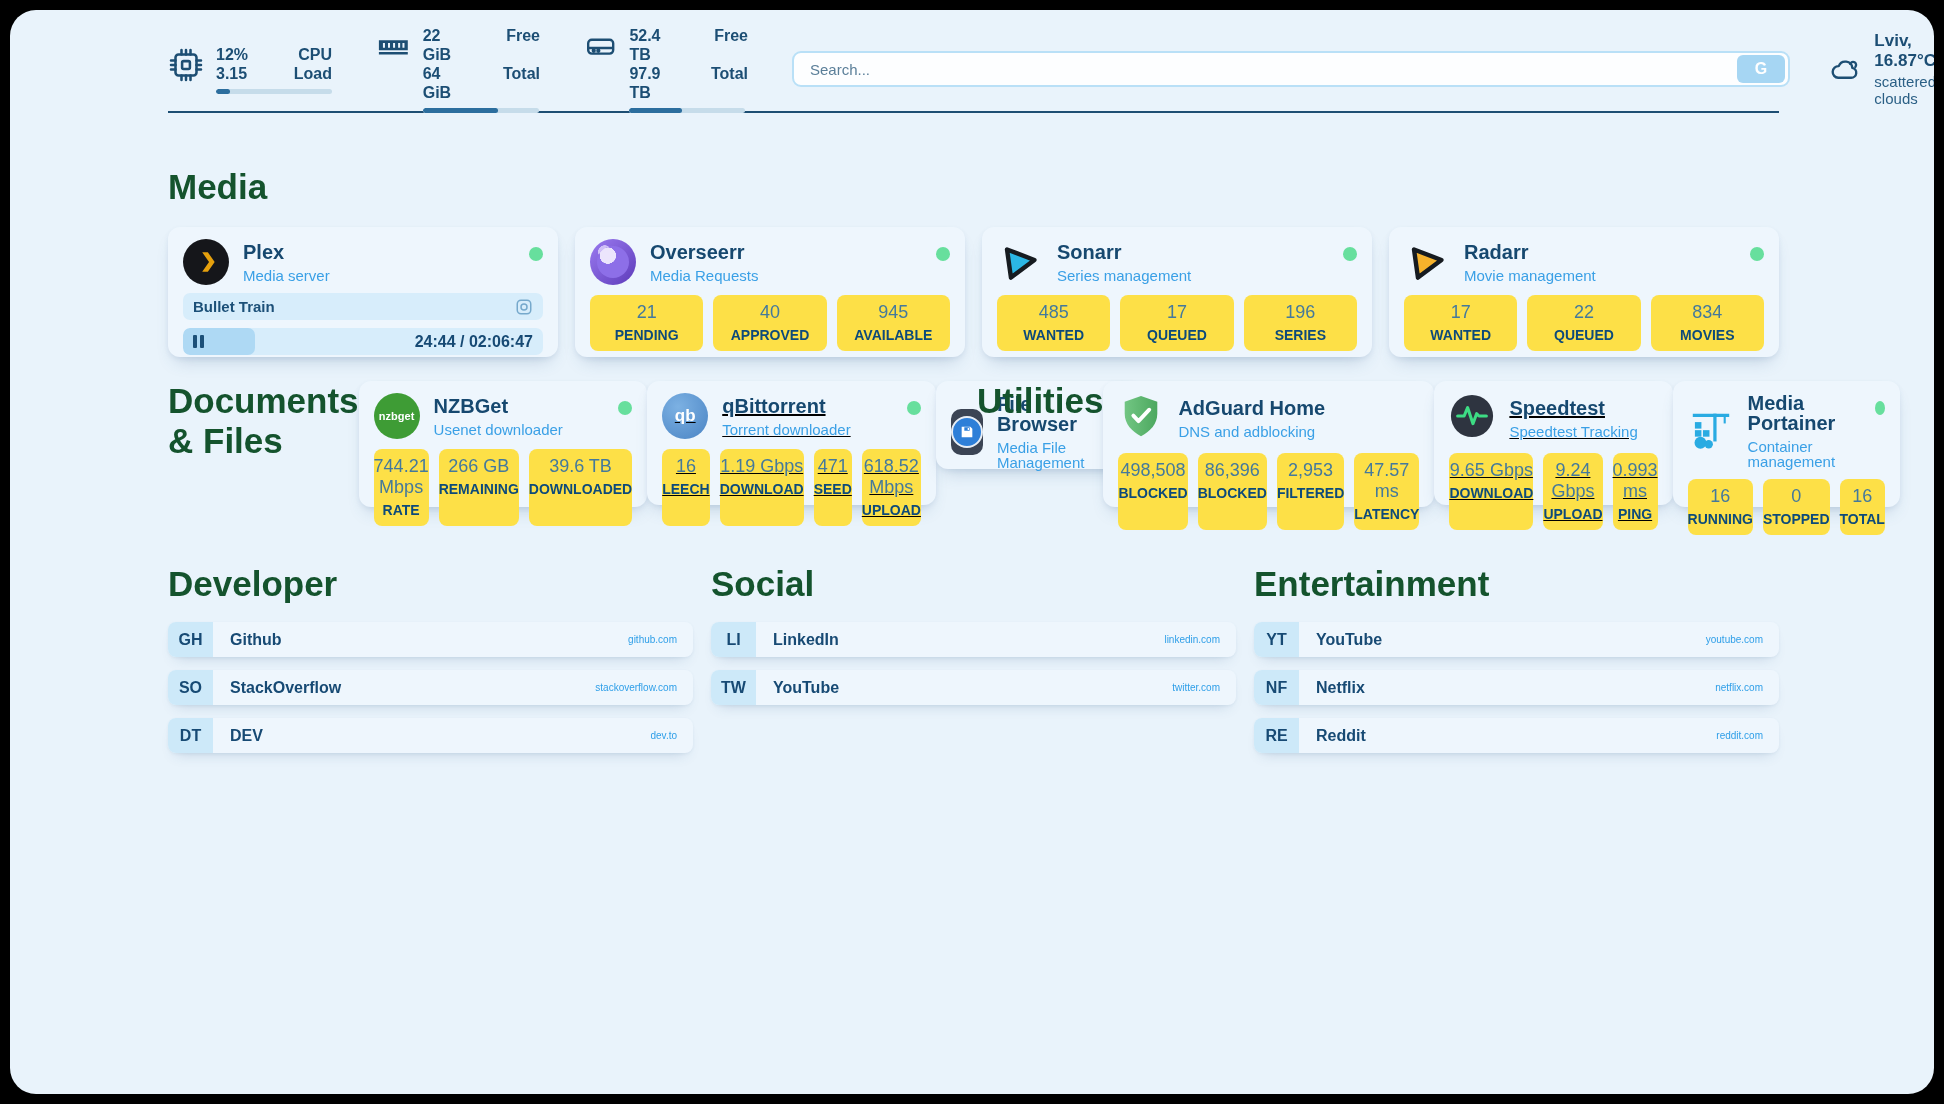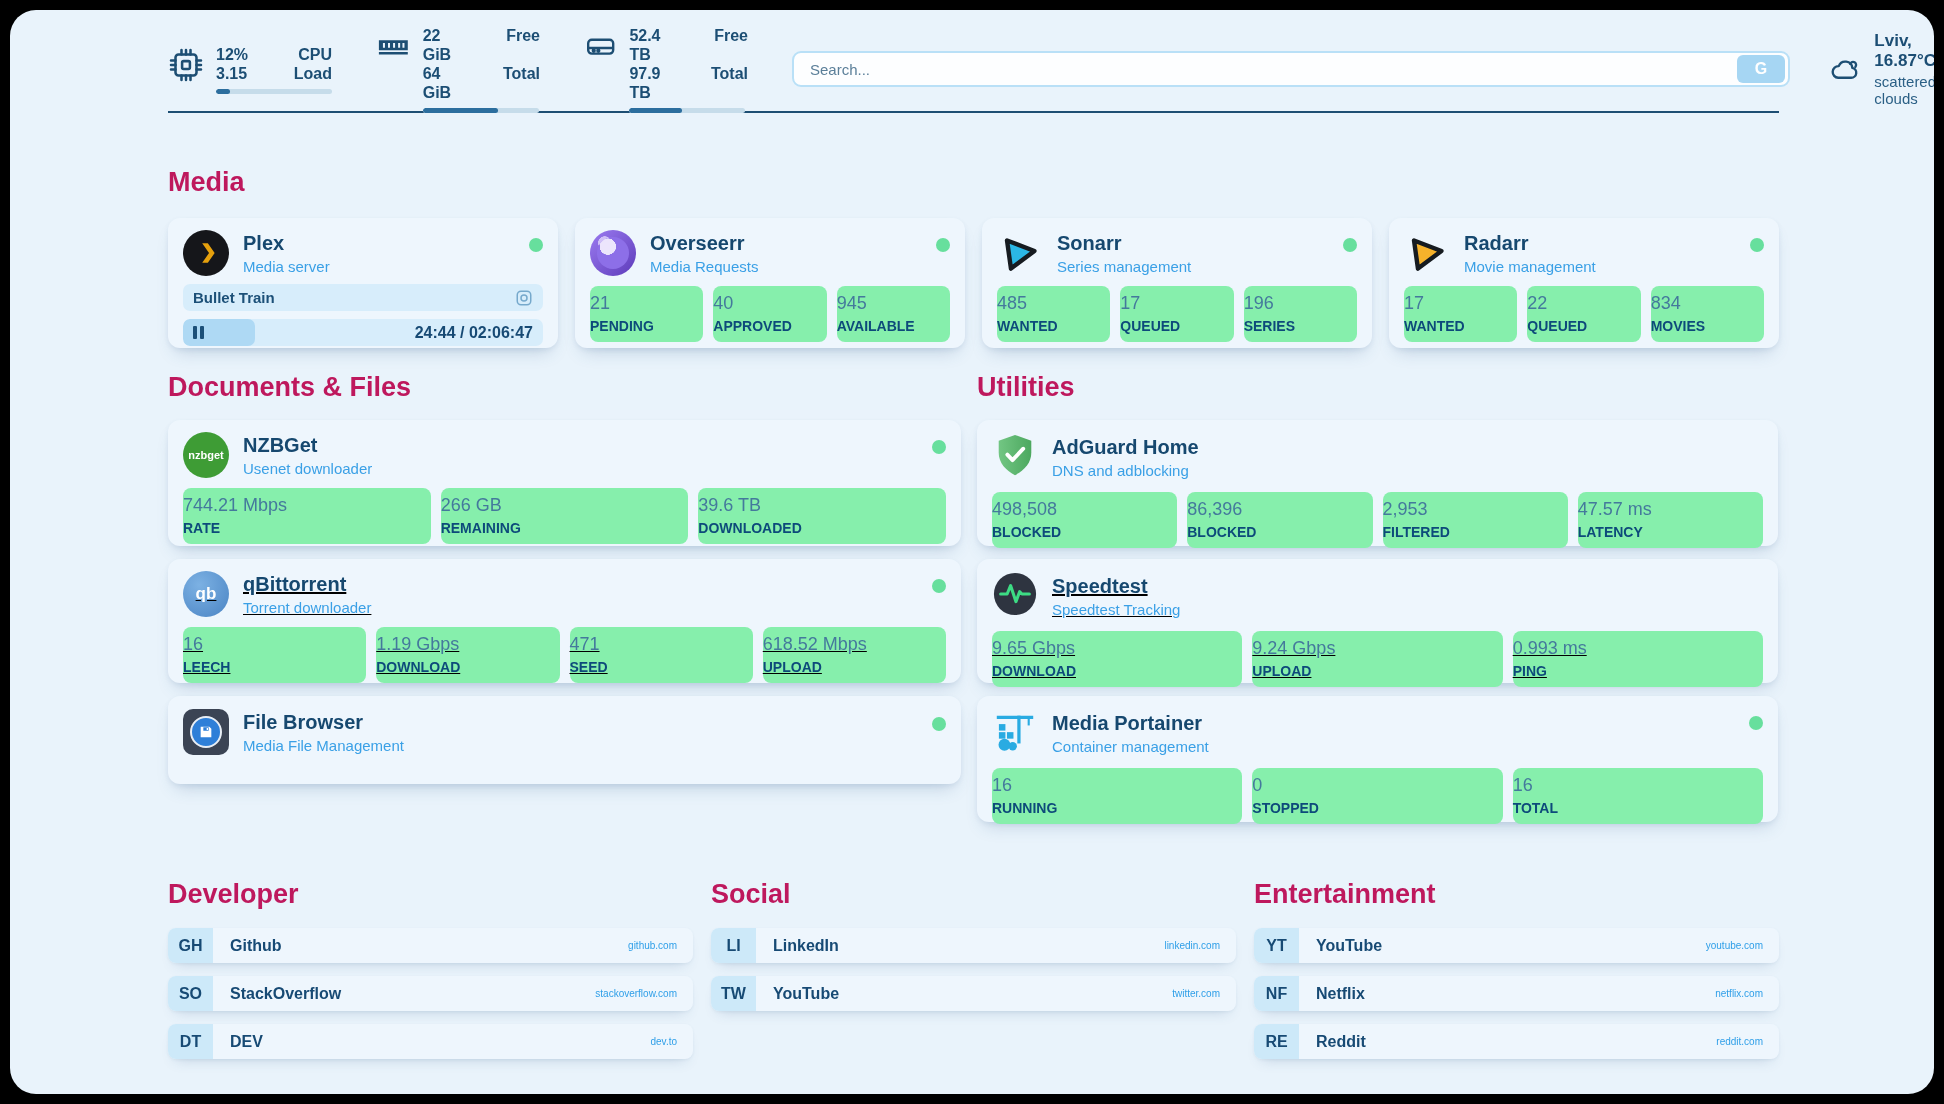--- a/index.html
+++ b/index.html
@@ -27,53 +27,53 @@
     border:none; border-radius:6px; font-size:16px; font-weight:700; cursor:pointer; }
   .weather { display:flex; align-items:center; gap:14px; margin-left:auto; }
   .weathericon { width:44px; height:40px; color:#1d4e73; }
   .weathericon svg { width:100%; height:100%; }
   .weathertxt { text-align:left; }
   .weathertxt .w1 { font-size:17px; font-weight:600; color:#1c4e74; }
   .weathertxt .w2 { font-size:15px; color:#2a5f85; margin-top:2px; }
   .divider { margin-top:13px; border-bottom:2px solid #1d4e73; }
 
   
-  .sectionheading { font-size:27px; font-weight:700; color:#be185d; }
+  .sectionheading { font-size:35px; font-weight:700; color:#14532d; }
   .media-section { margin-top:54px; }
   .media-grid { display:grid; grid-template-columns:repeat(4,1fr); gap:17px; margin-top:20px; }
   .card { background:#eef6fd; border-radius:12px; padding:12px 15px;
     box-shadow:0 10px 18px -8px rgba(50,95,140,.28), 0 2px 5px rgba(50,95,140,.08); }
   .card-h130 { height:130px; }
   .card-h126 { height:126px; }
   .card-h124 { height:124px;text-decoration:underline; }
   .card-h72  { height:88px; padding-top:13px; }
   .cardheader { display:flex; align-items:center; gap:14px; }
   .cardtitles { line-height:1; }
   .cardtitle { font-size:20px; font-weight:600; color:#16486f; }
   .cardsub { font-size:15px; color:#3aa0e6; margin-top:6px; }
   .statusdot { width:14px; height:14px; border-radius:50%; background:#67df9d; margin-left:auto; align-self:flex-start; margin-top:8px; }
   .statrow { display:flex; gap:10px; margin-top:10px; }
-  .stat { flex:1; background:#86efac; border-radius:8px; text-align:left; padding:7px 0 8px; }
+  .stat { flex:1; background:#fde047; border-radius:8px; text-align:center; padding:7px 0 8px; }
   .stat-value { font-size:18px; color:#44799c; }
   .stat-label { font-size:14px; font-weight:700; color:#0d4a7a; margin-top:4px; }
 
   
   .mediarow { margin-top:8px; height:27px; background:#d7edfb; border-radius:7px; display:flex;
     align-items:center; padding:0 10px; position:relative; overflow:hidden; }
   .mediarow .nowplaying { font-size:15px; font-weight:600; color:#1c5078; }
   .cam { margin-left:auto; width:18px; height:18px; color:#76a9cc; }
   .cam svg { width:100%; height:100%; }
   .progressfill { position:absolute; left:0; top:0; bottom:0; background:#aed9f4; border-radius:7px; }
   .pausebtn { position:relative; display:flex; gap:3px; margin-right:8px; cursor:pointer; }
   .pausebtn i { display:block; width:4px; height:13px; background:#1c5078; border-radius:1px; }
   .mediatime { position:relative; margin-left:auto; font-size:16px; font-weight:700; color:#174a74; }
 
   
   .twocol { display:grid; grid-template-columns:793px 801px; gap:16px; margin-top:24px; }
-  .colstack { display:flex; flex-direction:column; }
+  .colstack { display:flex; flex-direction:row; }
   .colstack .sectionheading { margin-bottom:17px; }
   .colstack .card { margin-bottom:13px; }
 
   
   .circleicon { width:46px; height:46px; border-radius:50%; display:flex; align-items:center; justify-content:center; }
   .plexicon { background:#15161a; }
   .plexicon svg { width:26px; height:26px; }
   .overseerricon { background:radial-gradient(circle at 32% 28%, #cfc0f7 0 14%, rgba(0,0,0,0) 15%), linear-gradient(135deg,#9b7bf0 0%,#5d3bba 100%); position:relative; }
   .overseerricon::after { content:""; position:absolute; inset:7px; border-radius:50%;
     background:radial-gradient(circle at 34% 30%, #ece5fc 0 26%, #8d6fe8 27% 100%); }

